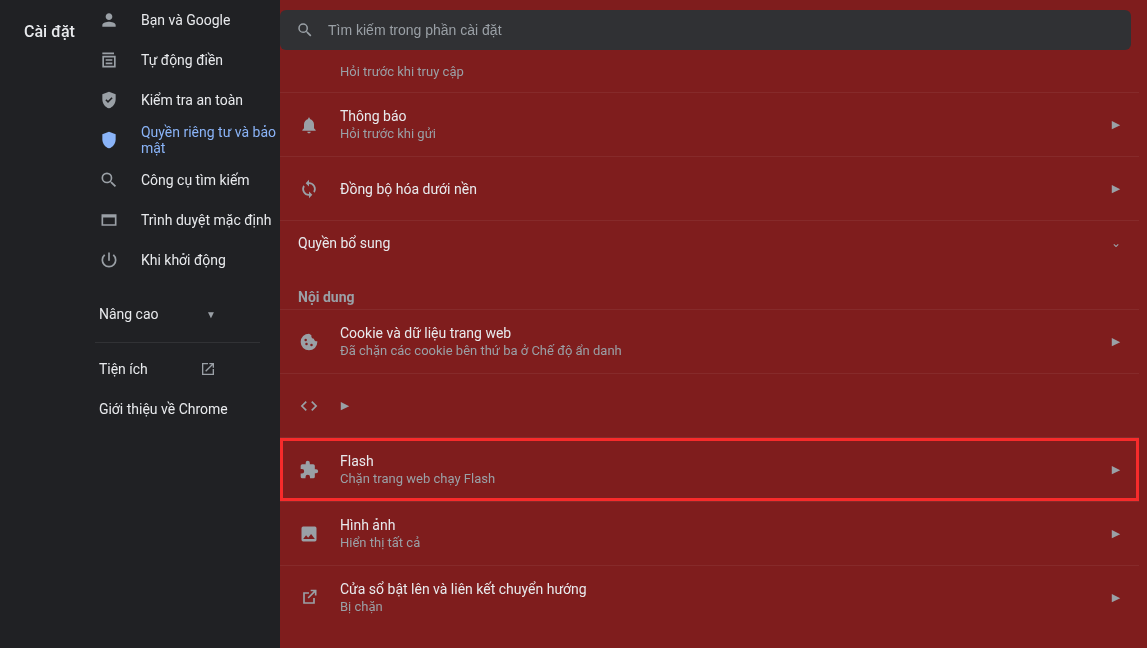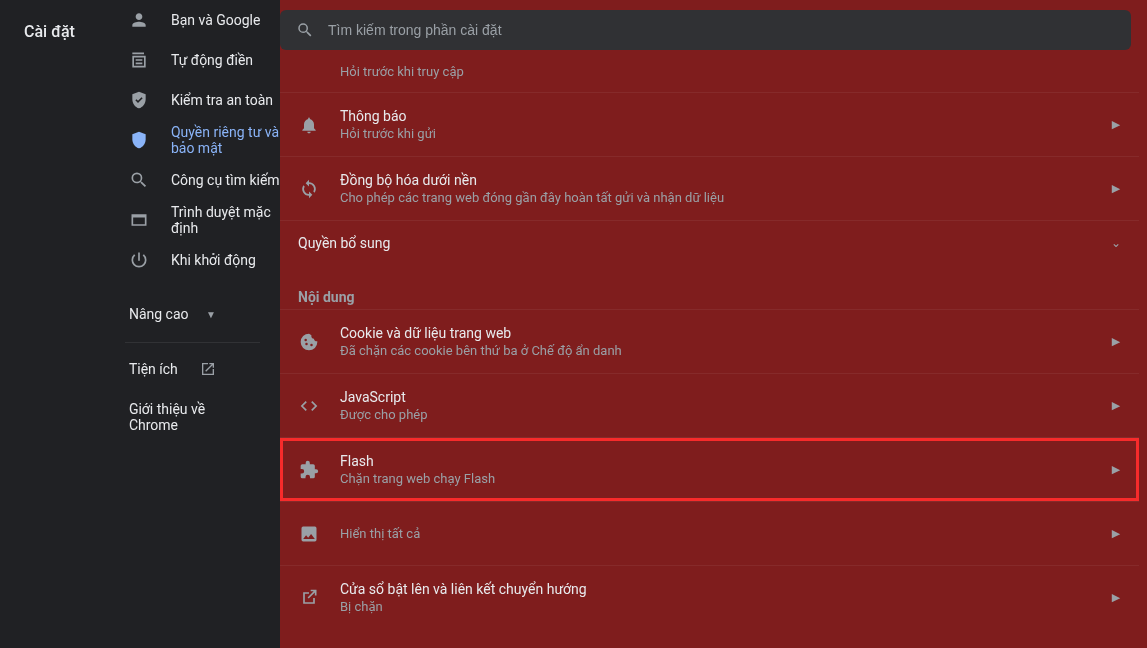--- a/index.html
+++ b/index.html
@@ -28,21 +28,20 @@
   .sidebar-title {
     font-size: 16px;
     font-weight: 500;
     color: #e8eaed;
     padding: 22px 0 20px 24px;
   }
   .nav {
     flex: 1;
     display: flex;
     flex-direction: column;
-    margin-left: 30px;
   }
   .nav-item {
     display: flex;
     align-items: center;
     height: 40px;
     padding-left: 24px;
     cursor: pointer;
     color: #e8eaed;
     font-size: 14px;
     gap: 22px;
@@ -359,21 +358,20 @@
       </div>
 
       <div class="row">
         <span class="row-icon">
             <svg viewBox="0 0 24 24">
               <use href="#i-sync"></use>
             </svg>
           </span>
         <div class="row-text">
           <span class="row-title">Đồng bộ hóa dưới nền</span>
-          <span class="row-sub">Cho phép các trang web đóng gần đây hoàn tất gửi và nhận dữ liệu</span>
         </div>
         <span class="row-arrow">▶</span>
       </div>
 
       <div class="section-header">
         <span>Quyền bổ sung</span>
         <span class="chev">⌄</span>
       </div>
 
       <div class="section-title">Nội dung</div>
@@ -390,24 +388,20 @@
         </div>
         <span class="row-arrow">▶</span>
       </div>
 
       <div class="row">
         <span class="row-icon">
             <svg viewBox="0 0 24 24">
               <use href="#i-code"></use>
             </svg>
           </span>
-        <div class="row-text">
-          <span class="row-title">JavaScript</span>
-          <span class="row-sub">Được cho phép</span>
-        </div>
         <span class="row-arrow">▶</span>
       </div>
 
       <div class="row highlighted">
         <span class="row-icon">
             <svg viewBox="0 0 24 24">
               <use href="#i-plugin"></use>
             </svg>
           </span>
         <div class="row-text">
@@ -417,20 +411,21 @@
         <span class="row-arrow">▶</span>
       </div>
 
       <div class="row">
         <span class="row-icon">
             <svg viewBox="0 0 24 24">
               <use href="#i-image"></use>
             </svg>
           </span>
         <div class="row-text">
+          <span class="row-title">Hình ảnh</span>
           <span class="row-sub">Hiển thị tất cả</span>
         </div>
         <span class="row-arrow">▶</span>
       </div>
 
       <div class="row">
         <span class="row-icon">
             <svg viewBox="0 0 24 24">
               <use href="#i-popup"></use>
             </svg>

